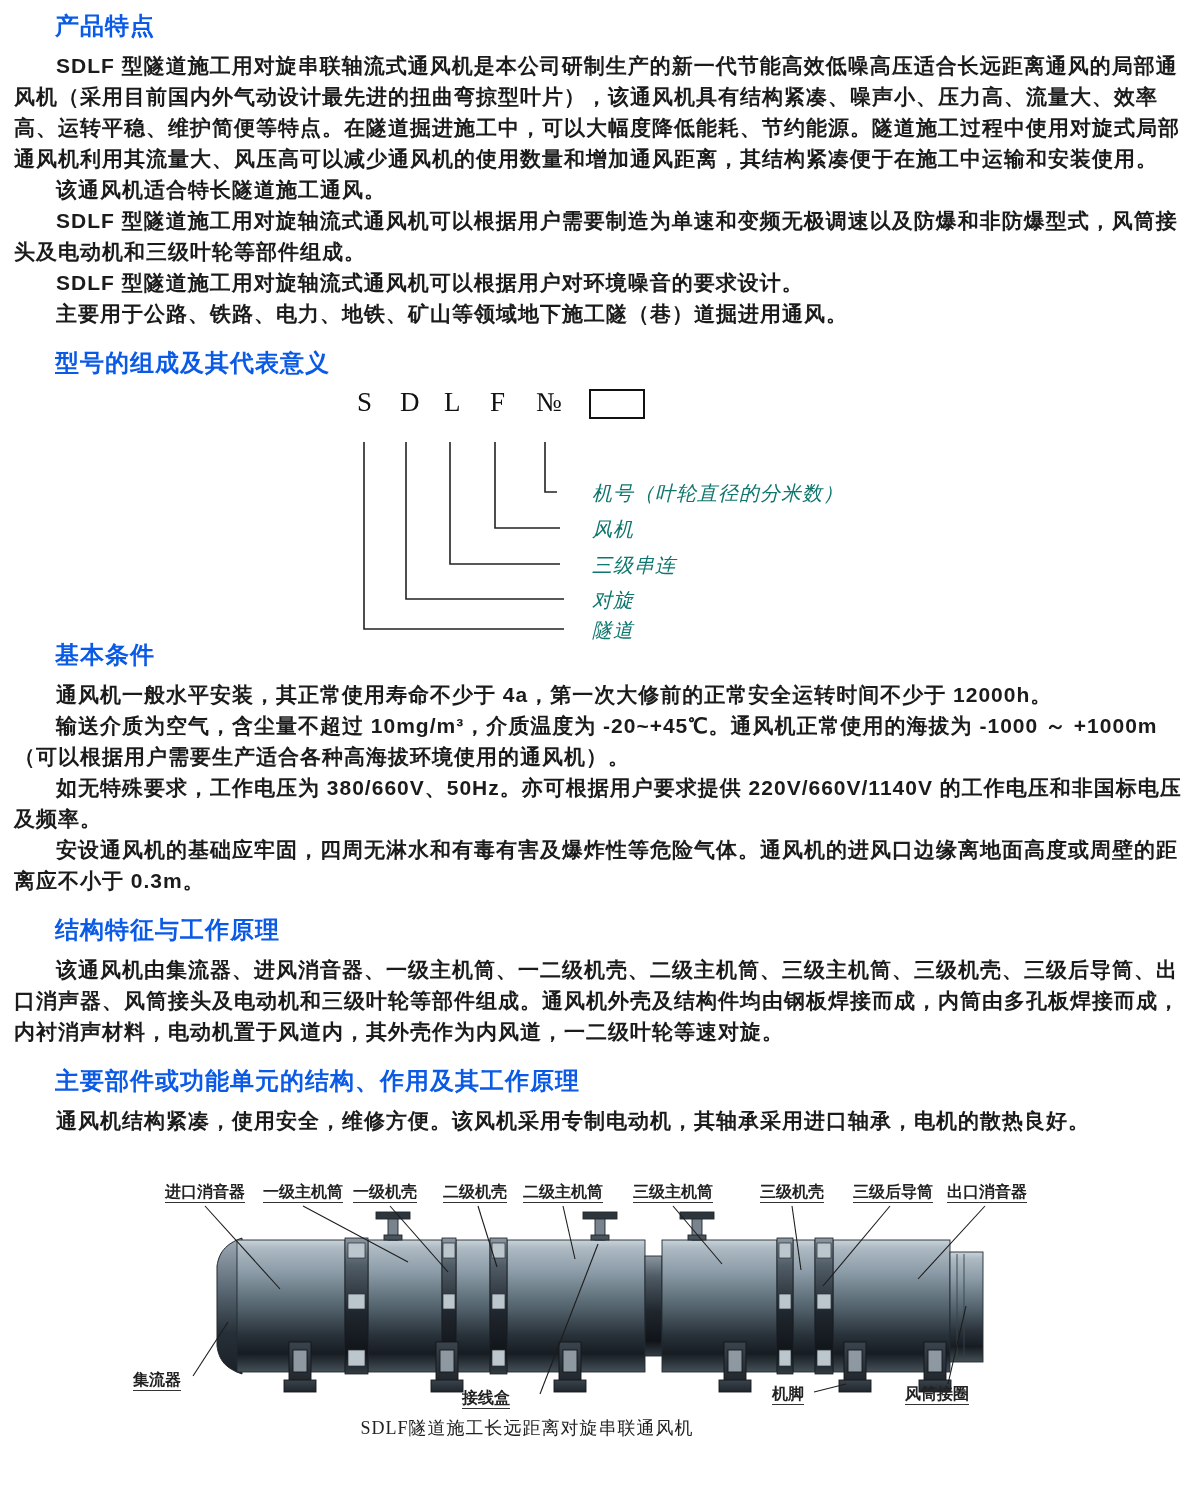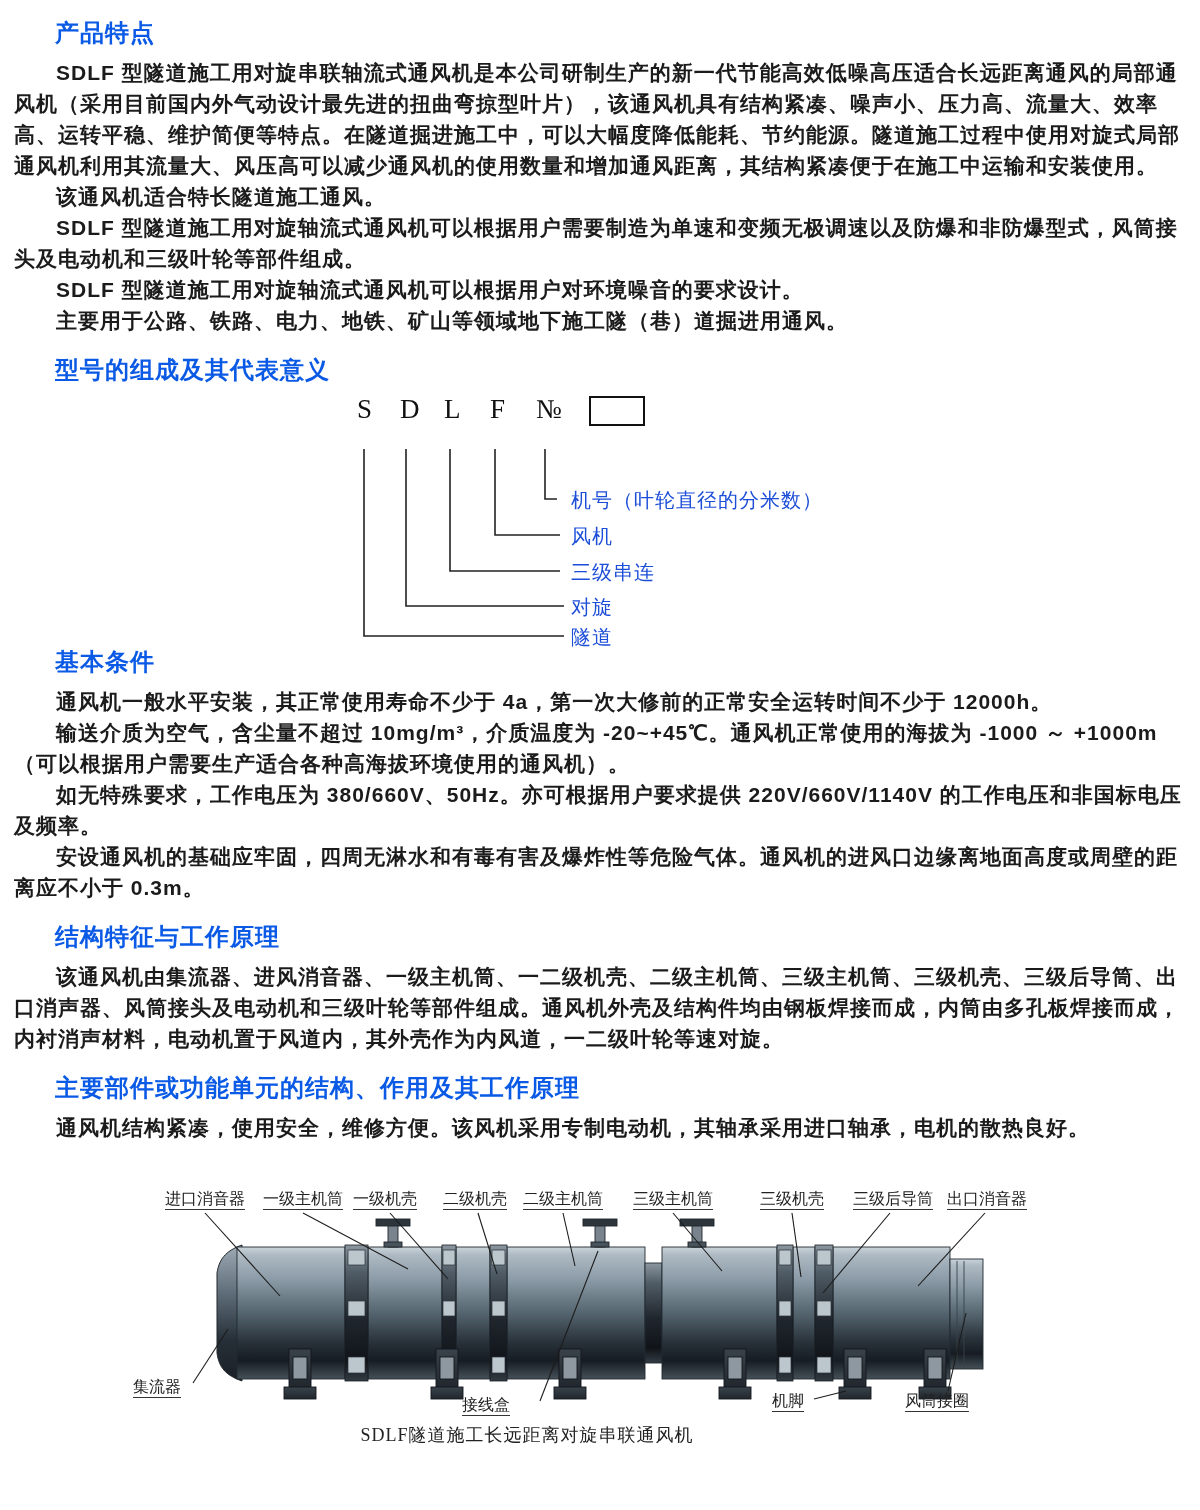--- a/index.html
+++ b/index.html
@@ -2,21 +2,21 @@
 <html style="--heading-blue: #0a5ae6; --body-text: #1b1b1b;"><head>
 <meta charset="utf-8">
 <style>
   :root{ --heading-blue:#0a5ae6; --body-text:#1b1b1b; }
   html,body{ margin:0; padding:0; background:#ffffff; }
   body{
     width:1200px; height:1510px; overflow:hidden;
     font-family:"Liberation Sans", sans-serif;
     color:var(--body-text);
   }
-  .content{ padding:17px 15px 0 14px; }
+  .content{ padding:10px 15px 0 14px; }
   h2{
     color:var(--heading-blue);
     font-size:24px; font-weight:bold;
     margin:0 0 8px 41px; letter-spacing:1px;
   }
   h2.sp{ margin-top:16px; }
   p.body{
     font-size:21px; line-height:31px; margin:0;
     text-indent:2em; letter-spacing:1px; font-weight:600;
     color:var(--body-text);
@@ -29,32 +29,32 @@
   .mletter{
     position:absolute; top:0;
     font-family:"Liberation Serif", serif;
     font-size:27px; color:#111; line-height:30px;
   }
   .mbox{
     position:absolute; left:575px; top:2px; width:52px; height:26px;
     border:2px solid #111; background:#fff;
   }
   .mlabel{
-    position:absolute; left:557px;
-    font-family:"Liberation Serif", serif;
-    font-size:20px; color:#1d4ed8; white-space:nowrap; letter-spacing:1px;
+    position:absolute; left:578px;
+    font-family:"Liberation Serif", serif;
+    font-size:20px; color:#0f766e; white-space:nowrap; letter-spacing:1px;font-style:italic;
   }
 
   
   .figure{ position:relative; width:1200px; height:320px; margin-top:28px; }
   .figure svg{ position:absolute; left:0; top:0; }
   .flabel{
     position:absolute; white-space:nowrap;
     font-family:"Liberation Serif", serif;
-    font-size:16px; font-weight:400; color:#222;
+    font-size:16px; font-weight:700; color:#222;
     border-bottom:1.4px solid #333; padding-bottom:1px; line-height:19px;
   }
   .fcaption{
     position:absolute; left:0; right:170px; top:252px; text-align:center;
     font-family:"Liberation Serif", serif;
     font-size:18px; color:#222; letter-spacing:1px;margin-left:24px;
   }
 </style>
 </head>
 <body>

